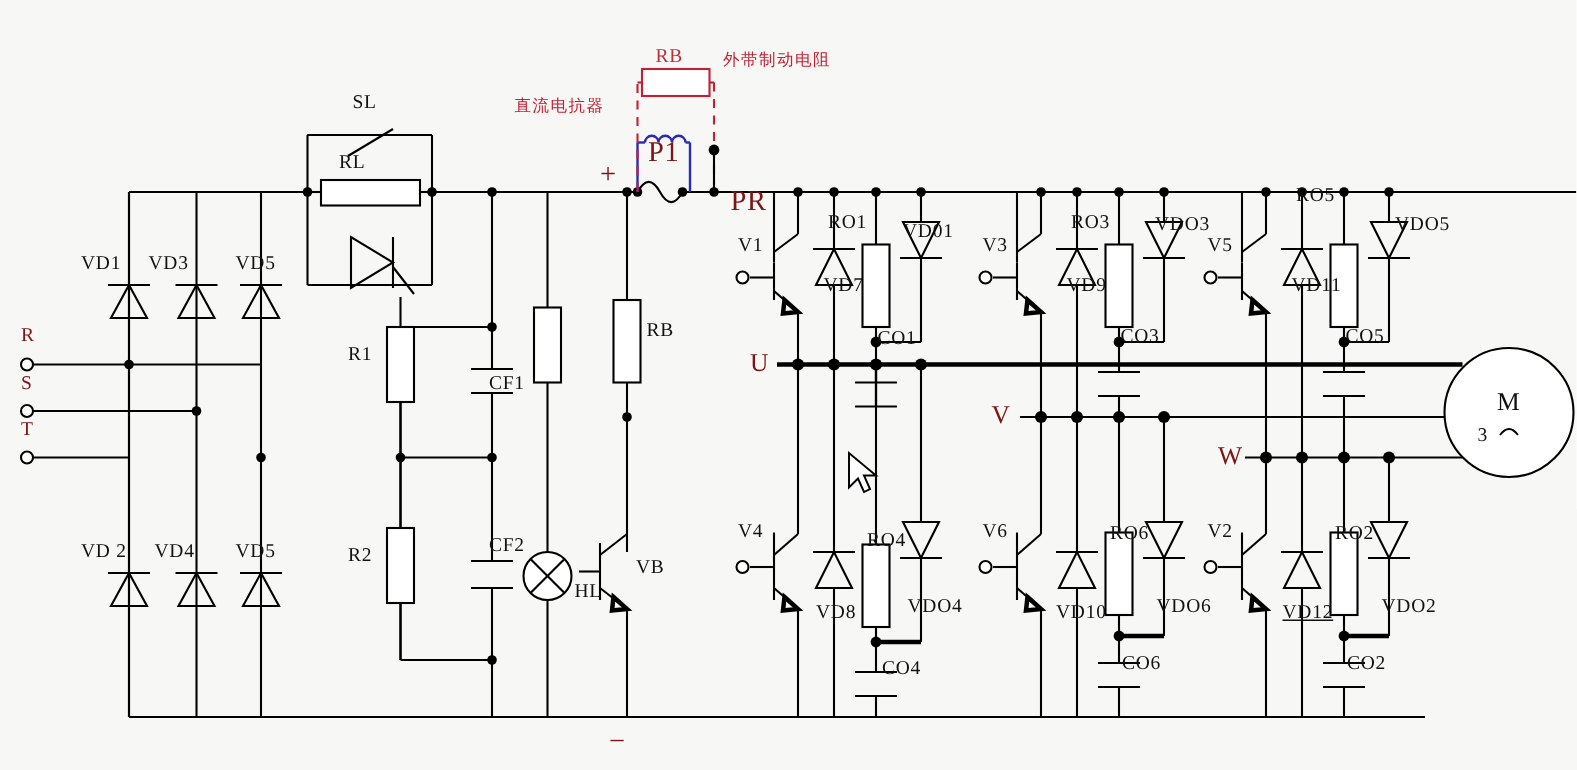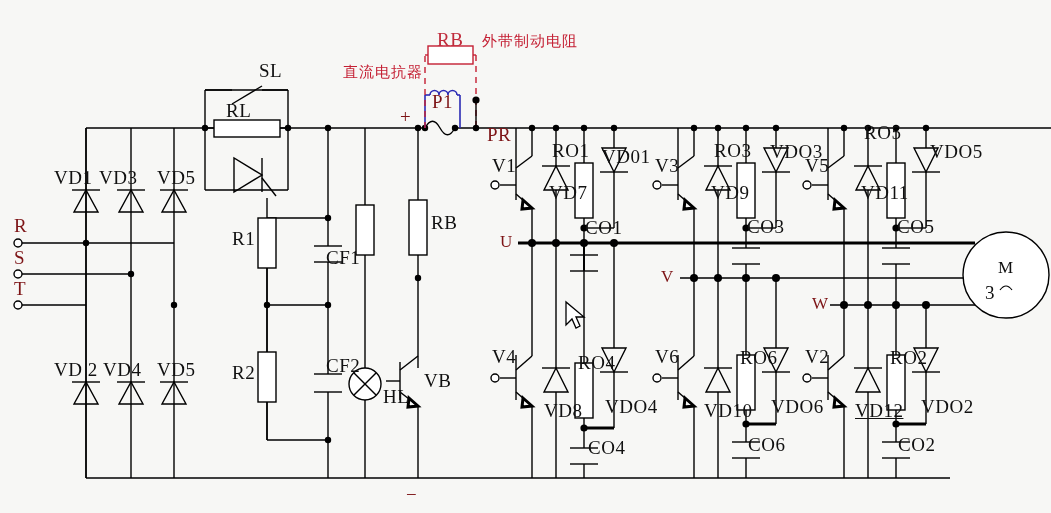--- a/index.html
+++ b/index.html
@@ -1,21 +1,21 @@
 <!DOCTYPE html>
 <html><head>
 <meta charset="utf-8">
 <style>
   html,body{margin:0;padding:0;background:#ffffff;}
   body{font-family:"Liberation Serif",serif;}
   #stage{position:relative;width:1051px;height:513px;background:#f7f7f5;overflow:hidden;}
   #svgroot{position:absolute;left:0;top:0;width:1051px;height:513px;}
-  .lbl{position:absolute;font-family:"Liberation Serif",serif;font-size:19px;color:#111111;white-space:nowrap;letter-spacing:.5px;}
+  .lbl{position:absolute;font-family:"Liberation Serif",serif;font-size:13px;color:#111111;white-space:nowrap;letter-spacing:.5px;}
   .lbl.red{color:#7d1416;}
-  .lbl.cn{color:#c41f33;font-family:"DejaVu Sans",sans-serif;font-size:15px;letter-spacing:1px;}
+  .lbl.cn{color:#c41f33;font-family:"DejaVu Sans",sans-serif;font-size:11px;letter-spacing:1px;}
   .lbl.blue{color:#c02c3c;}
   .lbl.big{font-size:17px;}
   .lbl.pl{color:#7d1416;font-size:19px;}
 </style>
 </head>
 <body>
 
 <div id="stage">
 
   <svg id="svgroot" viewBox="0 0 1051 513">
@@ -415,21 +415,21 @@
   <div class="lbl red" style="left:14px;top:247px;">S</div>
   <div class="lbl red" style="left:14px;top:278px;">T</div>
 
   <div class="lbl" style="left:54px;top:167px;">VD1</div>
   <div class="lbl" style="left:99px;top:167px;">VD3</div>
   <div class="lbl" style="left:157px;top:167px;">VD5</div>
   <div class="lbl" style="left:54px;top:359px;">VD 2</div>
   <div class="lbl" style="left:103px;top:359px;">VD4</div>
   <div class="lbl" style="left:157px;top:359px;">VD5</div>
 
-  <div class="lbl" style="left:235px;top:60px;margin-left:24px;">SL</div>
+  <div class="lbl" style="left:235px;top:60px;">SL</div>
   <div class="lbl" style="left:226px;top:100px;text-align:center;">RL</div>
 
   <div class="lbl" style="left:232px;top:228px;">R1</div>
   <div class="lbl" style="left:232px;top:362px;">R2</div>
   <div class="lbl" style="left:326px;top:247px;">CF1</div>
   <div class="lbl" style="left:326px;top:355px;">CF2</div>
 
   <div class="lbl" style="left:383px;top:386px;">HL</div>
   <div class="lbl" style="left:431px;top:212px;">RB</div>
   <div class="lbl" style="left:424px;top:370px;">VB</div>

